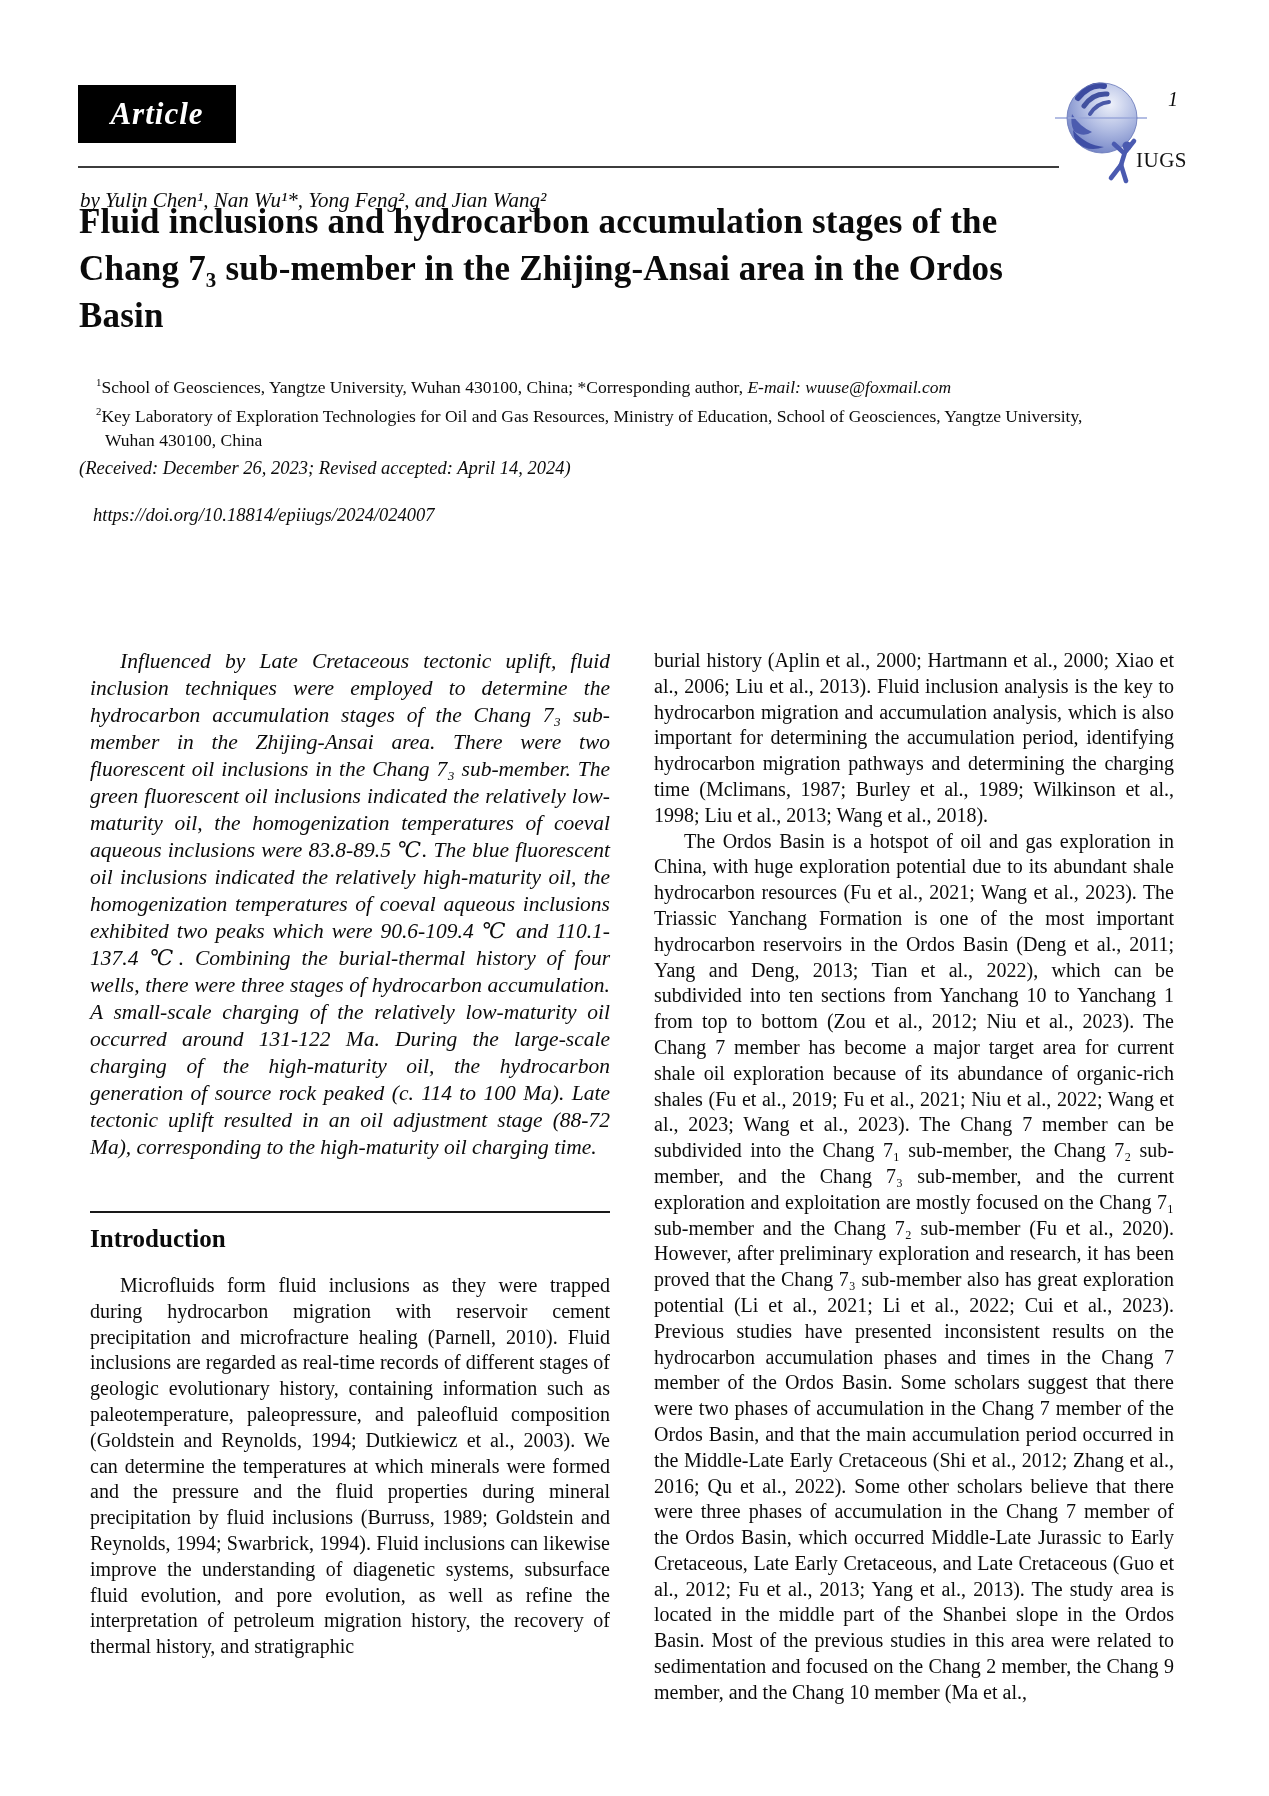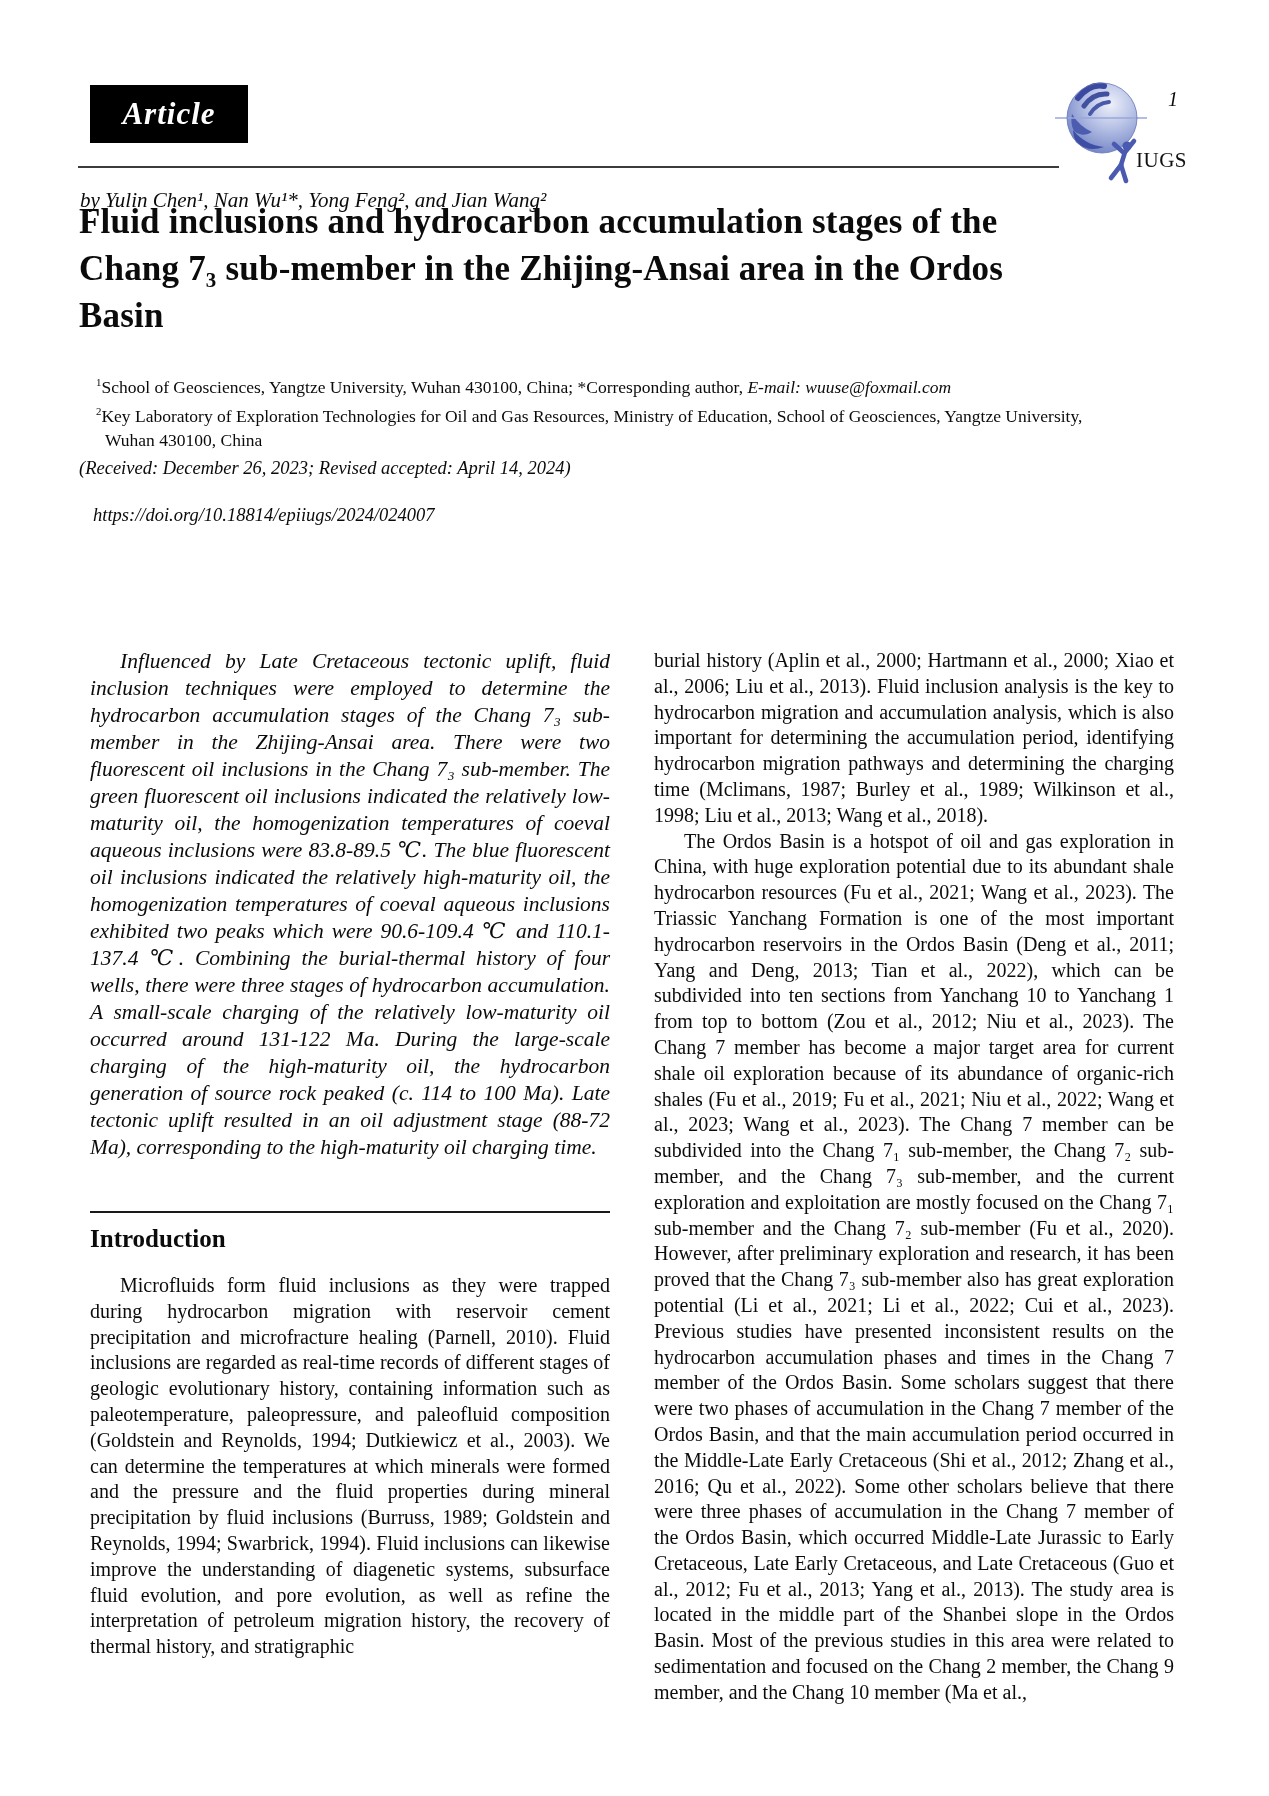--- a/index.html
+++ b/index.html
@@ -13,21 +13,20 @@
     overflow:hidden;
   }
   .badge {
     position:absolute; left:78px; top:85px;
     width:158px; height:58px;
     background:#000;
     color:#fff;
     display:flex; align-items:center; justify-content:center;
     font-style:italic; font-weight:bold; font-size:31px;
     letter-spacing:1px;
-    margin-left:12px;
   }
   .header-rule {
     position:absolute; left:78px; top:166px;
     width:981px; height:2px; background:#3c3c3c;
   }
   .page-num {
     position:absolute; left:1168px; top:88px;
     font-style:italic; font-size:20px;
   }
   .logo { position:absolute; left:1046px; top:74px; width:150px; height:118px; }

